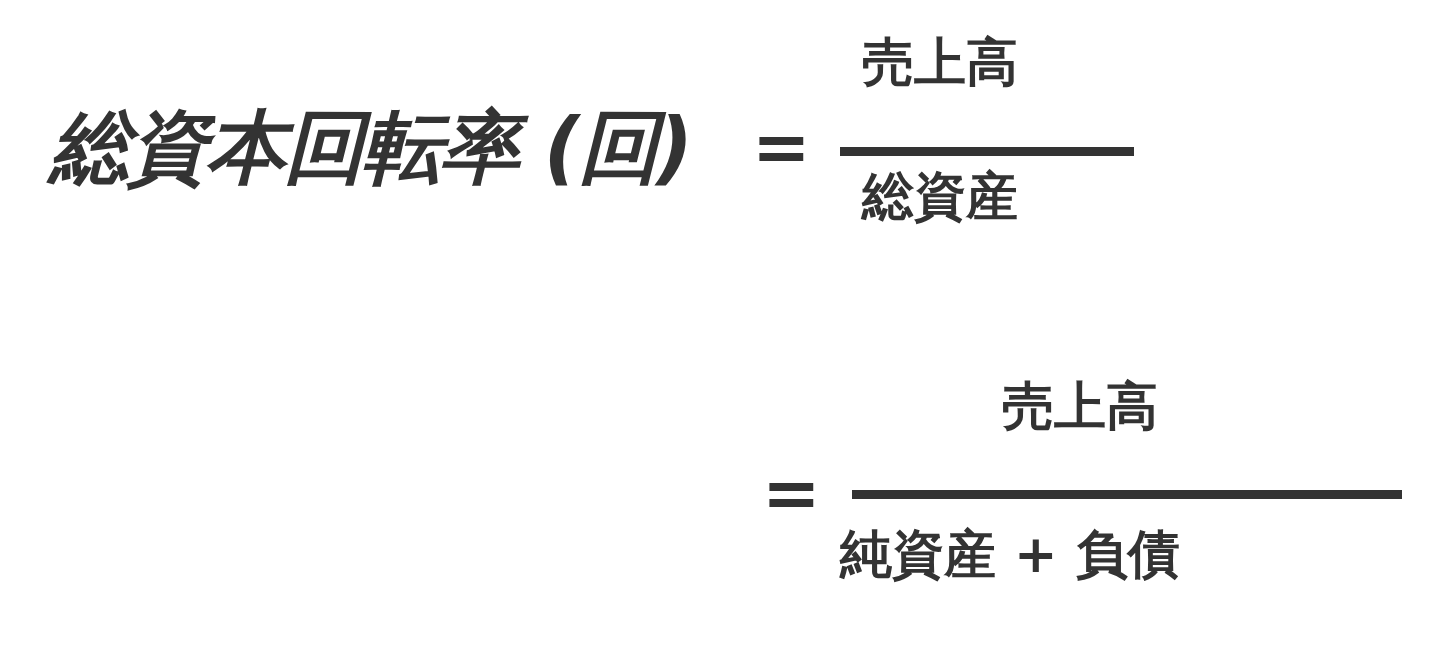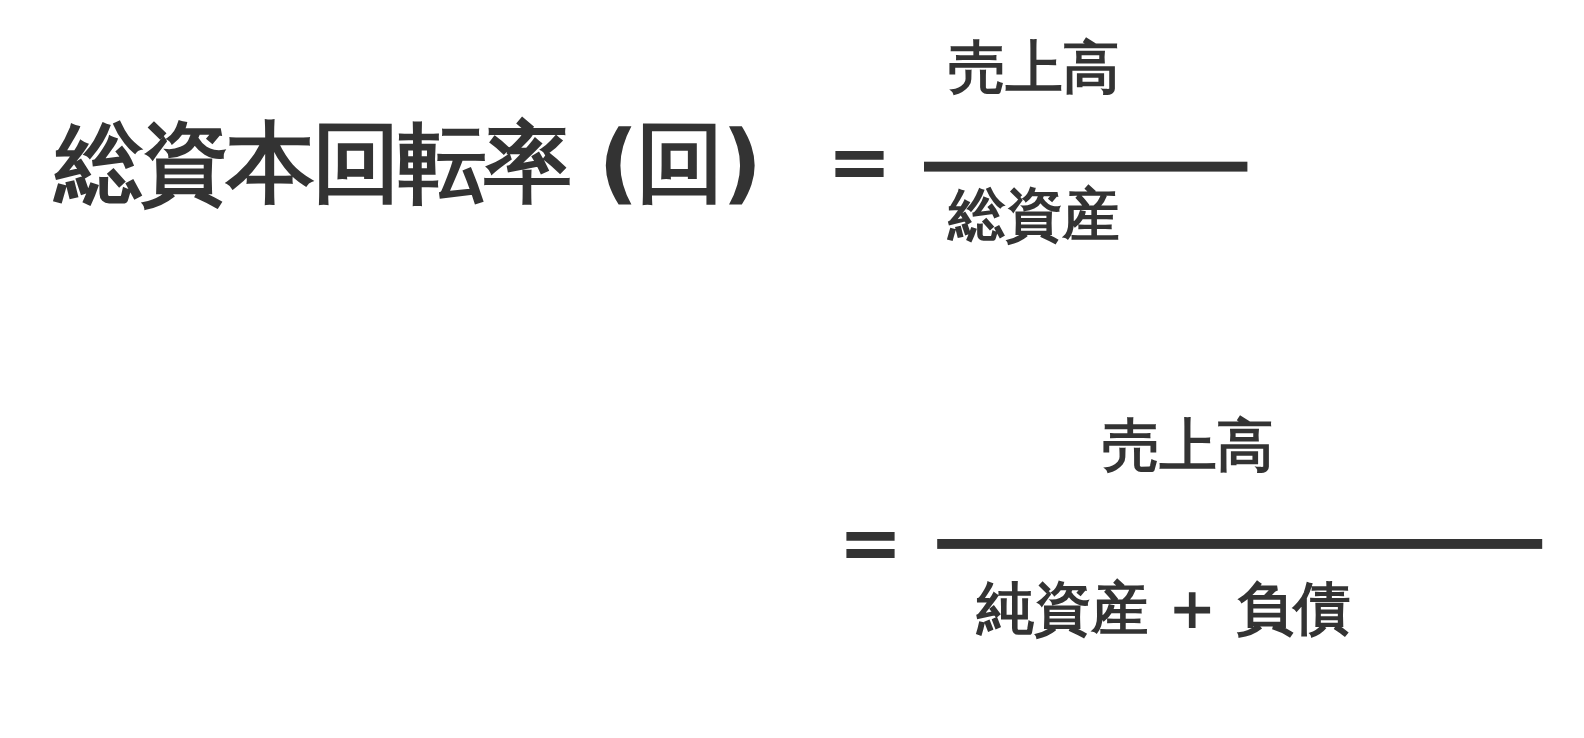--- a/index.html
+++ b/index.html
@@ -1,28 +1,28 @@
 <!DOCTYPE html>
 <html><head>
 <meta charset="utf-8">
 <style>
   html, body { margin:0; padding:0; background:#ffffff; }
   body { width:1440px; height:671px; position:relative; overflow:hidden;
          font-family:"DejaVu Sans","Liberation Sans",sans-serif; color:#333333; font-weight:bold; }
   .t { position:absolute; white-space:nowrap; line-height:1; font-size:52px; }
   .bar { position:absolute; background:#333333; height:9px; }
-  .lhs { left:50px; top:108px; font-size:80px; letter-spacing:-2px; }
+  .lhs { left:50px; top:108px; font-size:80px; letter-spacing:-2px;font-style:italic; }
   .eq1 { left:752px; top:112px; font-size:70px; }
   .num1 { left:862px; top:36px; }
   .bar1 { left:840px; top:147px; width:294px; }
   .den1 { left:862px; top:170px; }
   .eq2 { left:762px; top:458px; font-size:70px; }
   .num2 { left:1002px; top:380px; }
   .bar2 { left:852px; top:490px; width:550px; }
-  .den2 { left:888px; top:528px; }
+  .den2 { left:840px; top:528px; }
 </style>
 </head>
 <body>
 
 <div>
   <div class="t lhs">総資本回転率 (回)</div>
   <div class="t eq1">=</div>
   <div class="t num1">売上高</div>
   <div class="bar bar1"></div>
   <div class="t den1">総資産</div>

